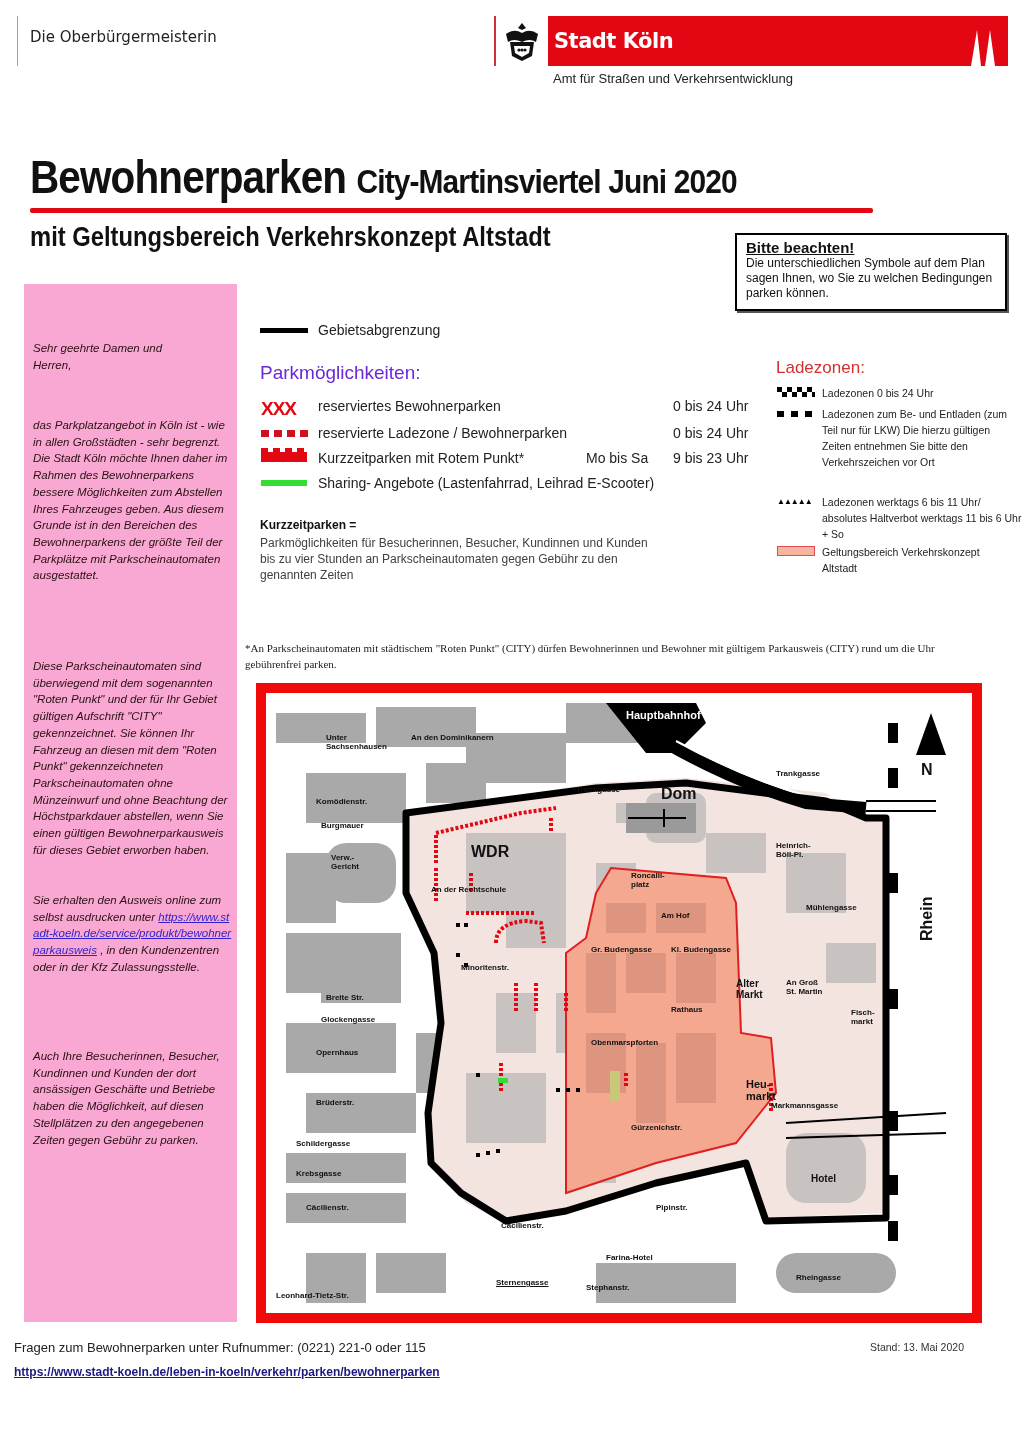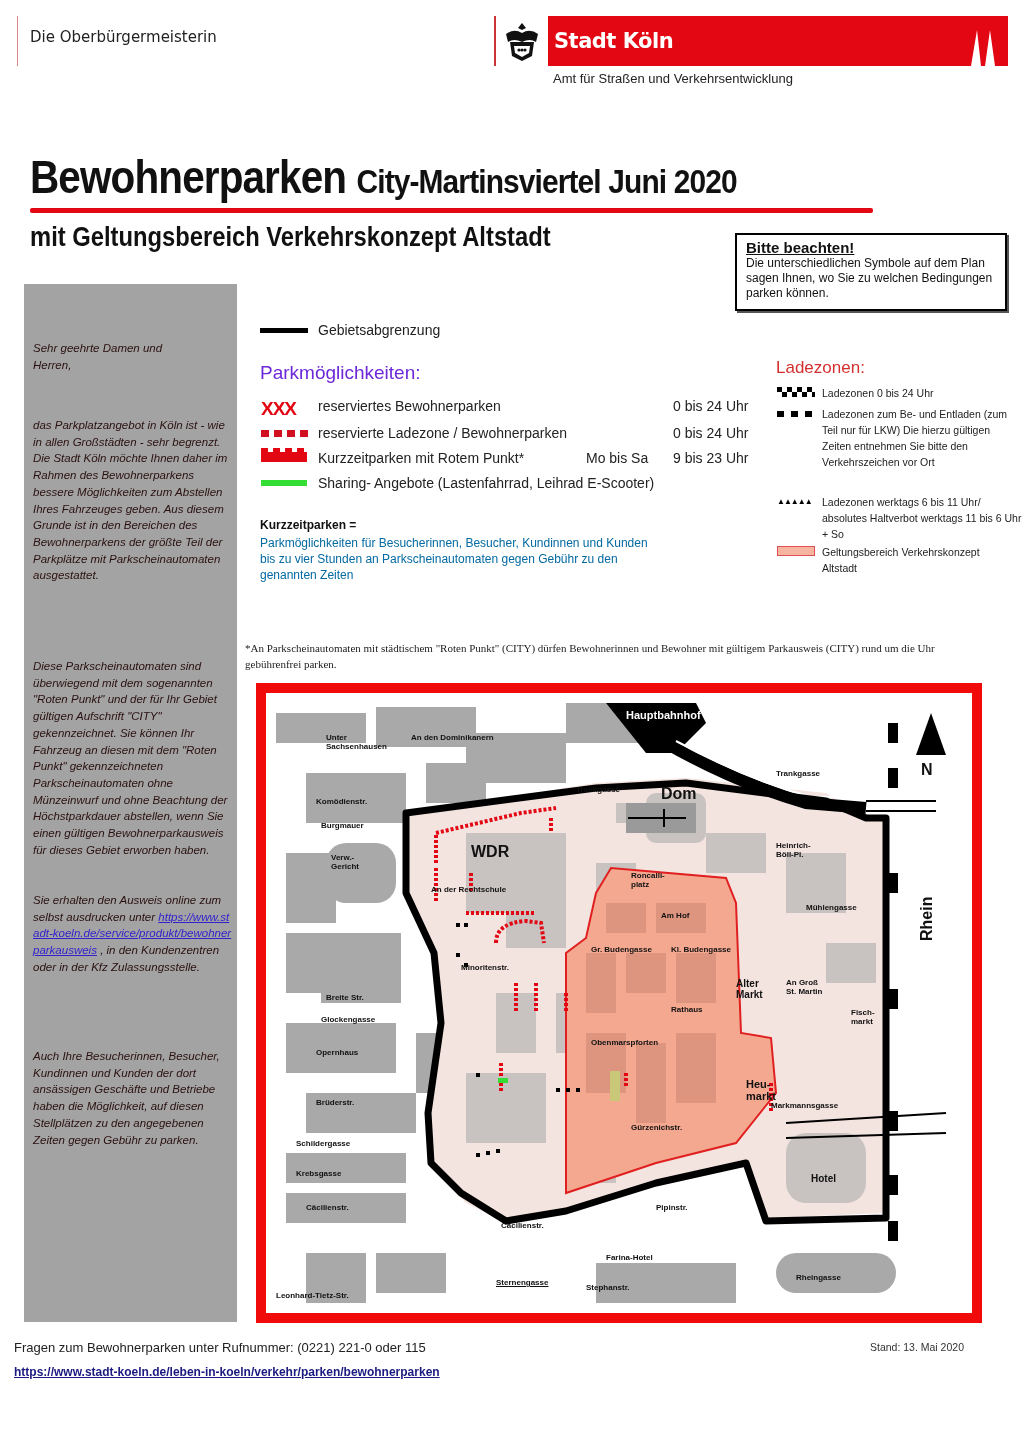--- a/index.html
+++ b/index.html
@@ -23,36 +23,36 @@
   .title-main .t-sub { font-size: 34px; }
   .title-rule { left: 30px; top: 208px; width: 843px; height: 5px; background: #e30613; border-radius: 2px; }
   .title-second { left: 30px; top: 222px; font-size: 27px; font-weight: bold; transform: scaleX(0.88); transform-origin: left; white-space: nowrap; }
 
   
   .notice { left: 735px; top: 233px; width: 272px; height: 78px; border: 2px solid #000; box-shadow: 2px 2px 0 #555; padding: 4px 9px; }
   .notice-title { font-size: 15px; font-weight: bold; text-decoration: underline; display: block; }
   .notice-body { font-size: 12px; line-height: 15px; display: block; }
 
   
-  .sidebar { left: 24px; top: 284px; width: 213px; height: 1038px; background: #a3a3a3; }
+  .sidebar { left: 24px; top: 284px; width: 213px; height: 1038px; background: #f9a8d4; }
   .sb-p { position: absolute; left: 9px; width: 200px; font-size: 11.5px; line-height: 16.7px; font-style: italic; color: #2a1010; }
   .sb-link { color: #3322cc; text-decoration: underline; }
 
   
   .lg-line { left: 260px; top: 328px; width: 48px; height: 5px; background: #000; }
   .lg-text { font-size: 14px; color: #222; white-space: nowrap; }
   .lg-head { font-size: 19px; color: #6d28d9; }
   .sym-xxx { left: 261px; top: 398px; font-size: 19px; font-weight: bold; color: #e30613; letter-spacing: -1px; }
   .sym-dots { left: 261px; top: 430px; width: 48px; height: 7px; background: repeating-linear-gradient(90deg, #d01020 0 8px, transparent 8px 13px); }
   .sym-crenel { left: 261px; top: 452px; width: 46px; height: 10px; background: #e30613; }
   .sym-crenel::before { content: ""; position: absolute; left: 0; top: -4px; width: 46px; height: 4px; background: repeating-linear-gradient(90deg, #e30613 0 7px, transparent 7px 12px); }
   .sym-green { left: 261px; top: 480px; width: 46px; height: 6px; background: #33dd33; }
 
   .kz-title { left: 260px; top: 518px; font-size: 12px; font-weight: bold; }
-  .kz-body { left: 260px; top: 535px; width: 400px; font-size: 12px; line-height: 16px; color: #0369a1; }
+  .kz-body { left: 260px; top: 535px; width: 400px; font-size: 12px; line-height: 16px; color: #404040; }
 
   .ld-head { left: 776px; top: 358px; font-size: 17px; color: #d43030; }
   .ld-text { font-size: 10.5px; line-height: 16px; color: #222; }
   .sym-check { left: 777px; top: 387px; width: 38px; height: 10px;
     background:
       repeating-linear-gradient(90deg, #000 0 5px, transparent 5px 10px) top/100% 5px no-repeat,
       repeating-linear-gradient(90deg, transparent 0 5px, #000 5px 10px) bottom/100% 5px no-repeat; }
   .sym-squares { left: 777px; top: 411px; width: 38px; height: 6px; background: repeating-linear-gradient(90deg, #000 0 7px, transparent 7px 14px); }
   .sym-tri { left: 777px; top: 497px; font-size: 8px; letter-spacing: -1px; color: #000; }
   .sym-pink { left: 777px; top: 546px; width: 38px; height: 10px; background: #f5b5a0; border: 1.5px solid #e05050; }

